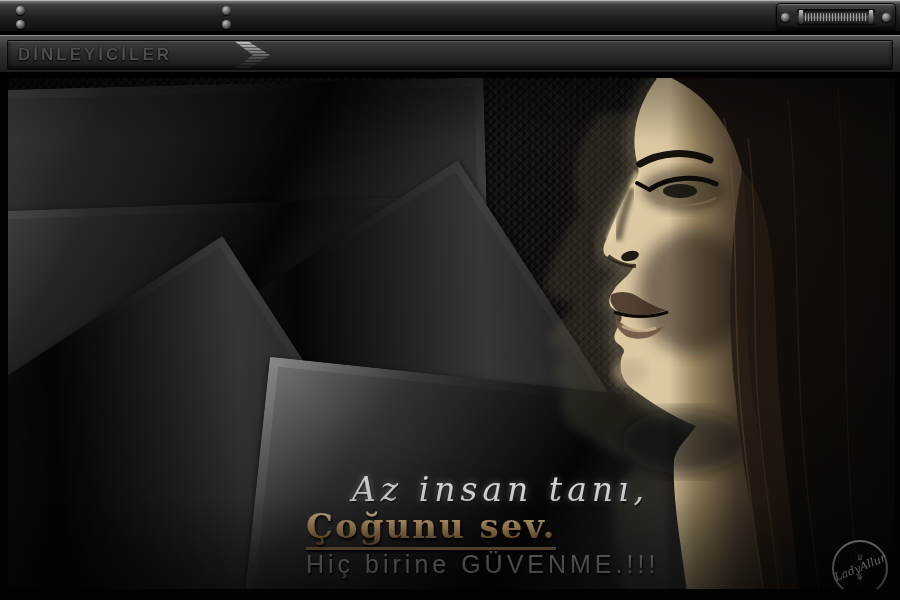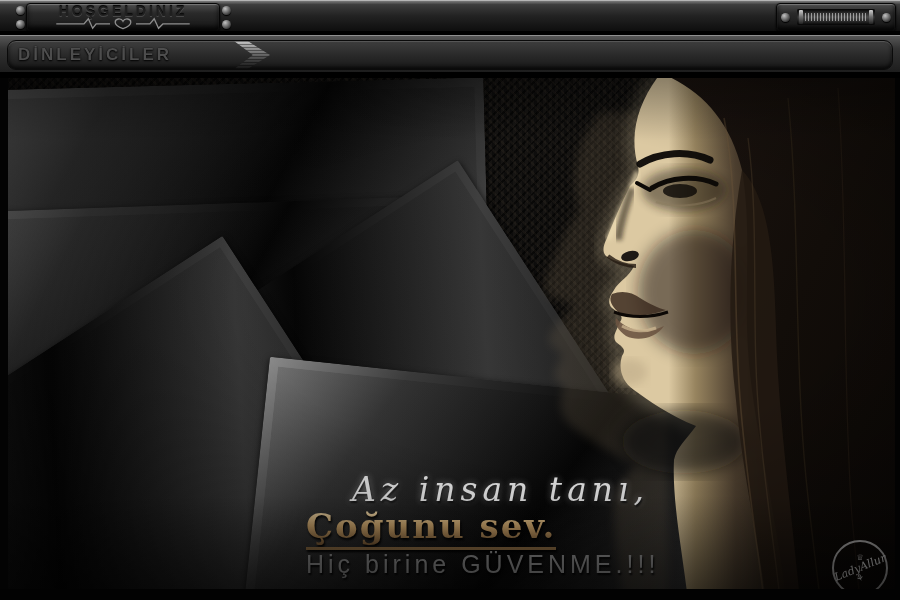--- a/index.html
+++ b/index.html
@@ -34,21 +34,21 @@
   .vol-ticks{position:absolute;left:8px;right:8px;top:4px;bottom:4px;
     background:repeating-linear-gradient(90deg,rgba(235,235,235,.55) 0 1px,transparent 1px 3px);}
   .vol-handle{position:absolute;top:1px;width:4px;height:14px;
     background:linear-gradient(180deg,#cfcfcf,#6d6d6d 50%,#222);border-radius:1px;}
   .vol-handle.left{left:2px;} .vol-handle.right{right:2px;}
 
   
   .listeners{position:absolute;left:0;top:35px;width:900px;height:40px;
     background:linear-gradient(180deg,#565656 0,#333 35%,#1d1d1d 100%);
     border-top:1px solid #8f8f8f;border-bottom:3px solid #000;}
-  .listeners-panel{position:absolute;left:7px;top:4px;width:886px;height:30px;border-radius:9px;
+  .listeners-panel{position:absolute;left:7px;top:4px;width:886px;height:30px;border-radius:1px;
     border:1px solid #0a0a0a;background:linear-gradient(180deg,#3e3e3e,#262626 60%,#1a1a1a);
     box-shadow:inset 0 1px 1px rgba(255,255,255,.18),inset 0 -2px 4px rgba(0,0,0,.8);
     display:flex;align-items:center;}
   .listeners-label{margin-left:10px;font-size:17px;font-weight:bold;letter-spacing:3px;color:#4d4d4d;
     text-shadow:0 1px 2px #000,0 0 1px #000;}
   .chevron{margin-left:62px;width:36px;height:28px;cursor:pointer;
     background:linear-gradient(180deg,#c6c6c6 0,#8b8b8b 30%,#3c3c3c 70%,#141414 100%),
                repeating-linear-gradient(0deg,rgba(0,0,0,.4) 0 1px,transparent 1px 3px);
     background-blend-mode:multiply;
     clip-path:polygon(0 0,38% 0,100% 50%,38% 100%,0 100%,52% 50%);}
@@ -116,28 +116,20 @@
 <body>
 
 <div class="window">
 
   <div class="topbar">
     <div class="screw" style="left:16px;top:5px;"></div>
     <div class="screw" style="left:16px;top:19px;"></div>
     <div class="screw" style="left:222px;top:5px;"></div>
     <div class="screw" style="left:222px;top:19px;"></div>
 
-    <div class="plate logo-plate">
-      <div class="logo-text">HOŞGELDINIZ</div>
-      <svg class="ekg" width="150" height="13" viewBox="0 0 162 15">
-        <path d="M4 8 H36 L41 2 L46 13 L50 8 H66" stroke="#8d8d8d" stroke-width="1.5" fill="none"></path>
-        <path d="M81 5 c-2,-4 -9,-3.5 -9,1 c0,4 9,7.5 9,7.5 c0,0 9,-3.5 9,-7.5 c0,-4.5 -7,-5 -9,-1 z" stroke="#8d8d8d" stroke-width="1.5" fill="none"></path>
-        <path d="M96 8 H112 L117 2 L122 13 L127 8 H158" stroke="#8d8d8d" stroke-width="1.5" fill="none"></path>
-      </svg>
-    </div>
 
 
     <div class="plate vol-plate">
       <div class="screw" style="position:static;"></div>
       <div class="vol-track">
         <div class="vol-ticks"></div>
         <div class="vol-handle left"></div>
         <div class="vol-handle right"></div>
       </div>
       <div class="screw" style="position:static;"></div>

